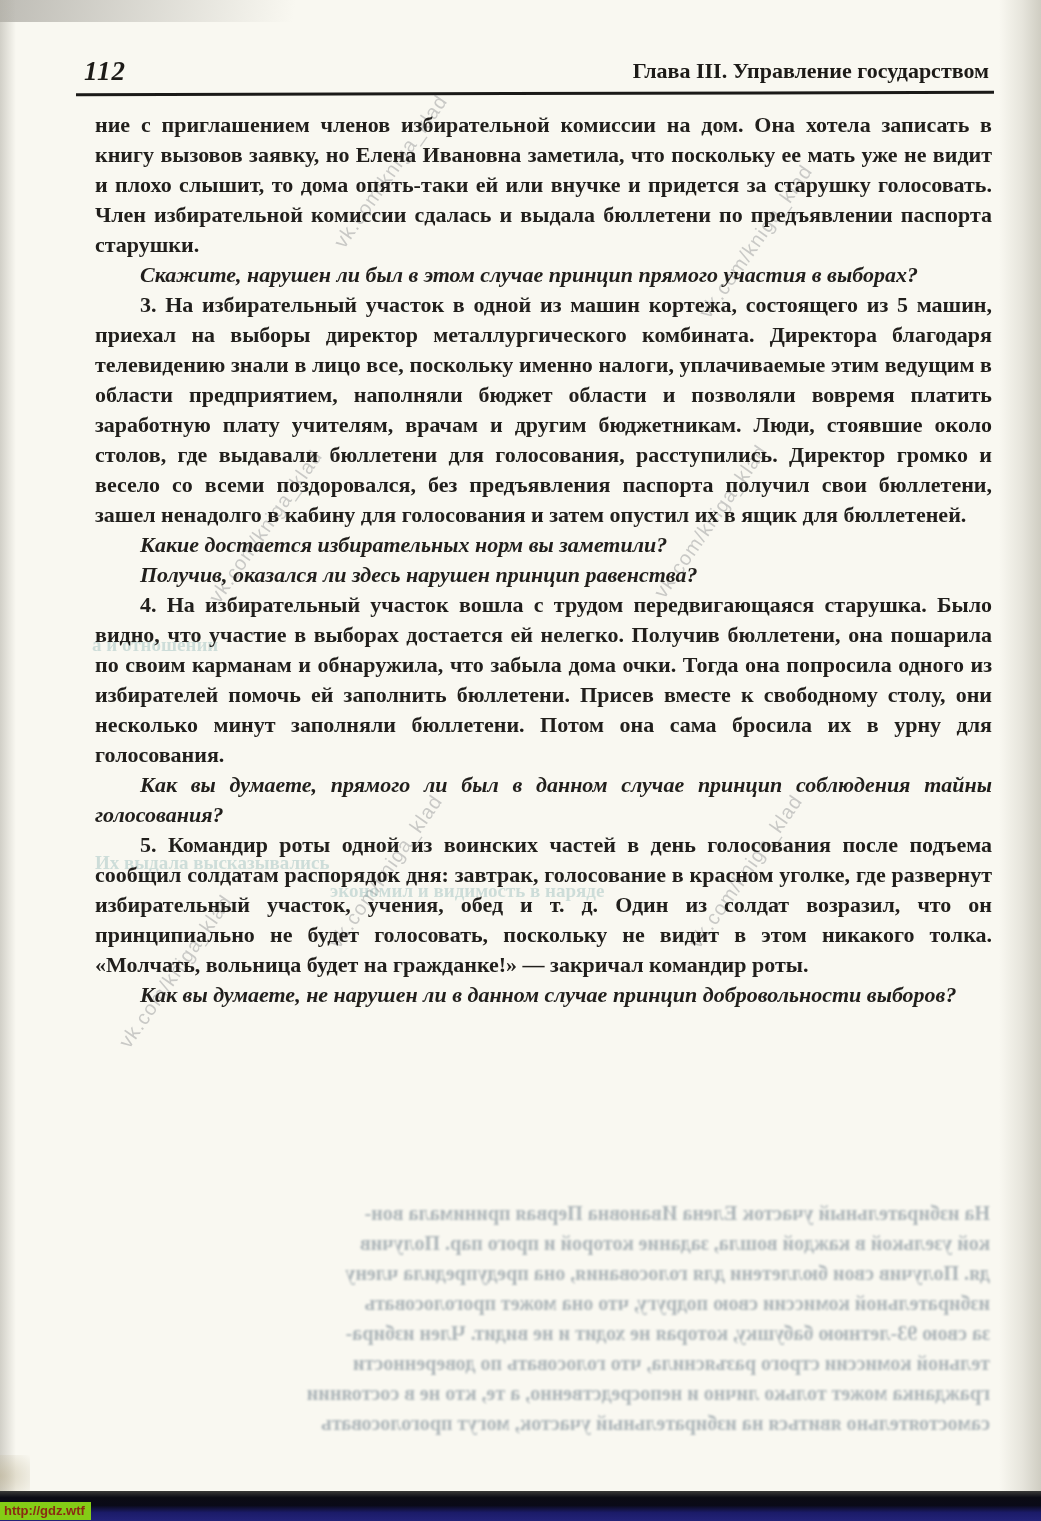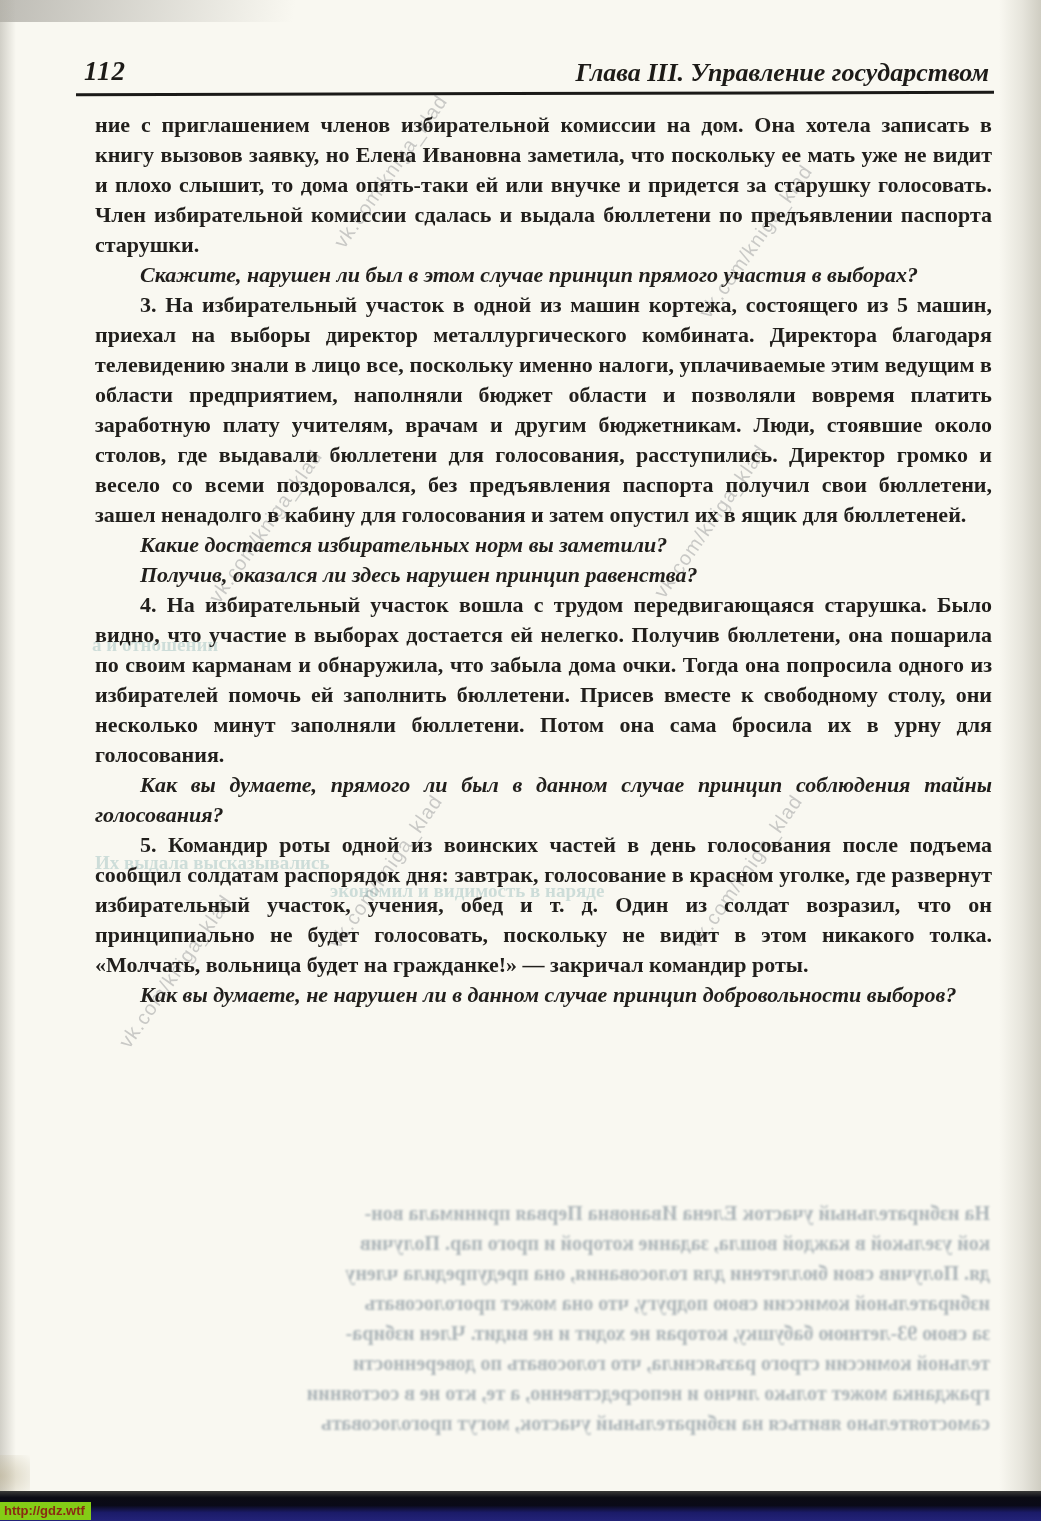--- a/index.html
+++ b/index.html
@@ -19,21 +19,21 @@
     background:radial-gradient(ellipse at left, rgba(190,180,150,0.6), rgba(190,180,150,0));}
 
   
   .page-number{
     position:absolute; left:84px; top:56px;
     font-size:27px; font-weight:bold; font-style:italic; color:#1d1b18;
     letter-spacing:1px;
   }
   .chapter-title{
     position:absolute; right:52px; top:58px;
-    font-size:26px; font-weight:bold; font-style:italic; color:#1d1b18;
+    font-size:22px; font-weight:bold; color:#1d1b18;
   }
   .header-rule{
     position:absolute; left:76px; top:92px; width:918px; height:3px;
     background:#1b1a18; transform:rotate(-0.15deg);
   }
 
   
   .body-text{
     position:absolute; left:95px; top:110px; width:897px;
     font-size:22px; line-height:30px; font-weight:bold; color:#211f1c;

